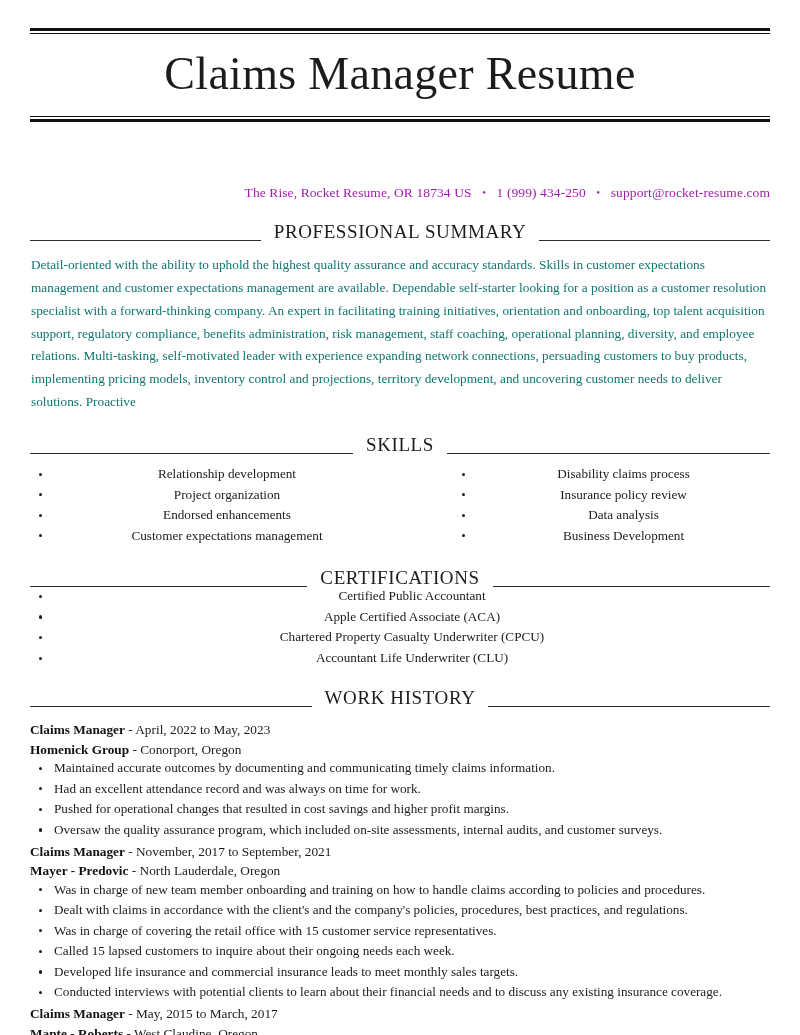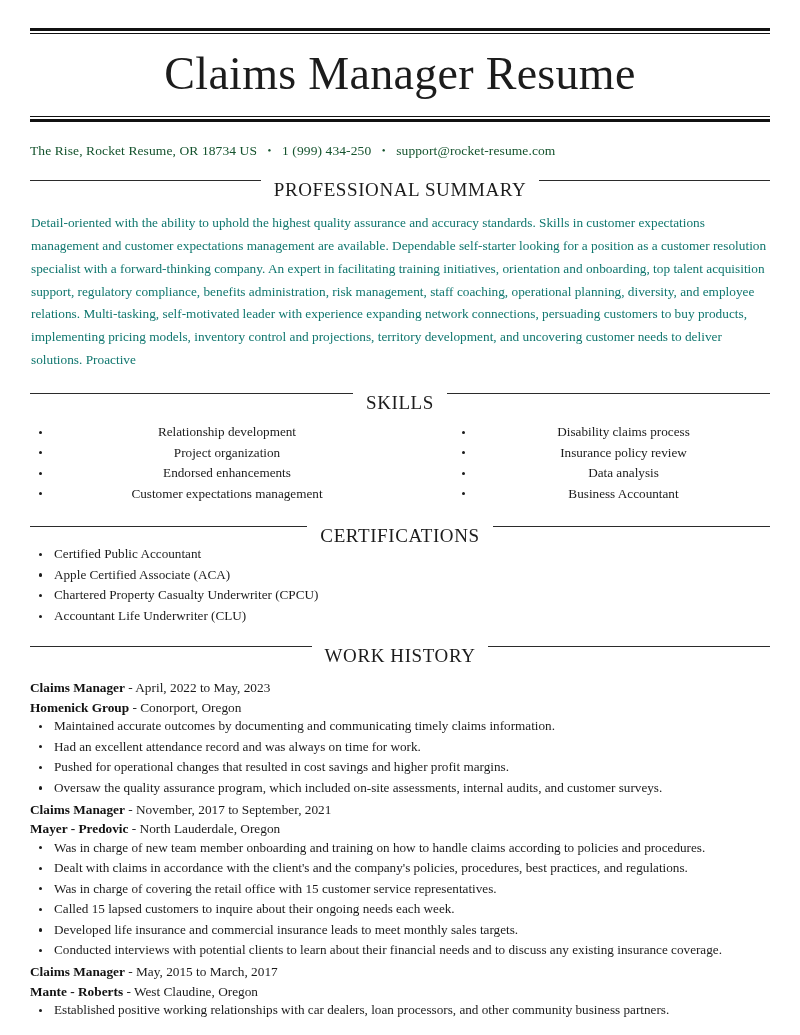--- a/index.html
+++ b/index.html
@@ -42,40 +42,41 @@
     text-align: center;
     font-size: 46px;
     font-weight: 400;
     letter-spacing: 0.3px;
     line-height: 1.0;
     color: #1c1c1c;
     padding: 17px 0 19px 0;
     margin: 0;
   }
   .contact-line {
-    text-align: left;
+    text-align: right;
     font-size: 13.5px;
-    color: #14532d;
+    color: #a21caf;
     padding: 21px 0 0 0;
     letter-spacing: 0.1px;
+    margin-top: 42px;
   }
   .contact-sep {
     padding: 0 7px;
     font-size: 11px;
     position: relative;
     top: -1px;
   }
 
   
   .section {
     margin-top: 21px;
   }
   .section-head {
     display: flex;
-    align-items: flex-start;
+    align-items: flex-end;
     gap: 13px;
     margin-bottom: 0;
   }
   .section-head .rule {
     flex: 1 1 auto;
     height: 0;
     border-top: 1.3px solid #2b2b2b;
   }
   .section-title {
     font-size: 19px;
@@ -129,21 +130,21 @@
   .skills-col {
     width: 50%;
     box-sizing: border-box;
   }
   .skills-col.right {
     padding-left: 53px;
   }
   .skills-col li { margin-bottom: 4.5px; }
 
   .certs-list { margin-top: 11px; }
-  .certs-list li { margin-bottom: 4.5px; }
+  .certs-list li { margin-bottom: 4.5px; text-align: center; }
 
   
   .jobs { margin-top: 13px; }
   .job { margin-bottom: 0; }
   .job + .job { }
   .job-line {
     font-size: 13.3px;
     line-height: 1.47;
     color: #1b1b1b;
   }
@@ -195,21 +196,21 @@
             <li>Project organization</li>
             <li>Endorsed enhancements</li>
             <li>Customer expectations management</li>
           </ul>
       </div>
       <div class="skills-col right">
         <ul class="blist">
             <li>Disability claims process</li>
             <li>Insurance policy review</li>
             <li>Data analysis</li>
-            <li>Business Accountant</li>
+            <li>Business Development</li>
           </ul>
       </div>
     </div>
   </div>
 
   <div class="section">
     <div class="section-head">
       <span class="rule"></span>
       <span class="section-title">CERTIFICATIONS</span>
       <span class="rule"></span>

